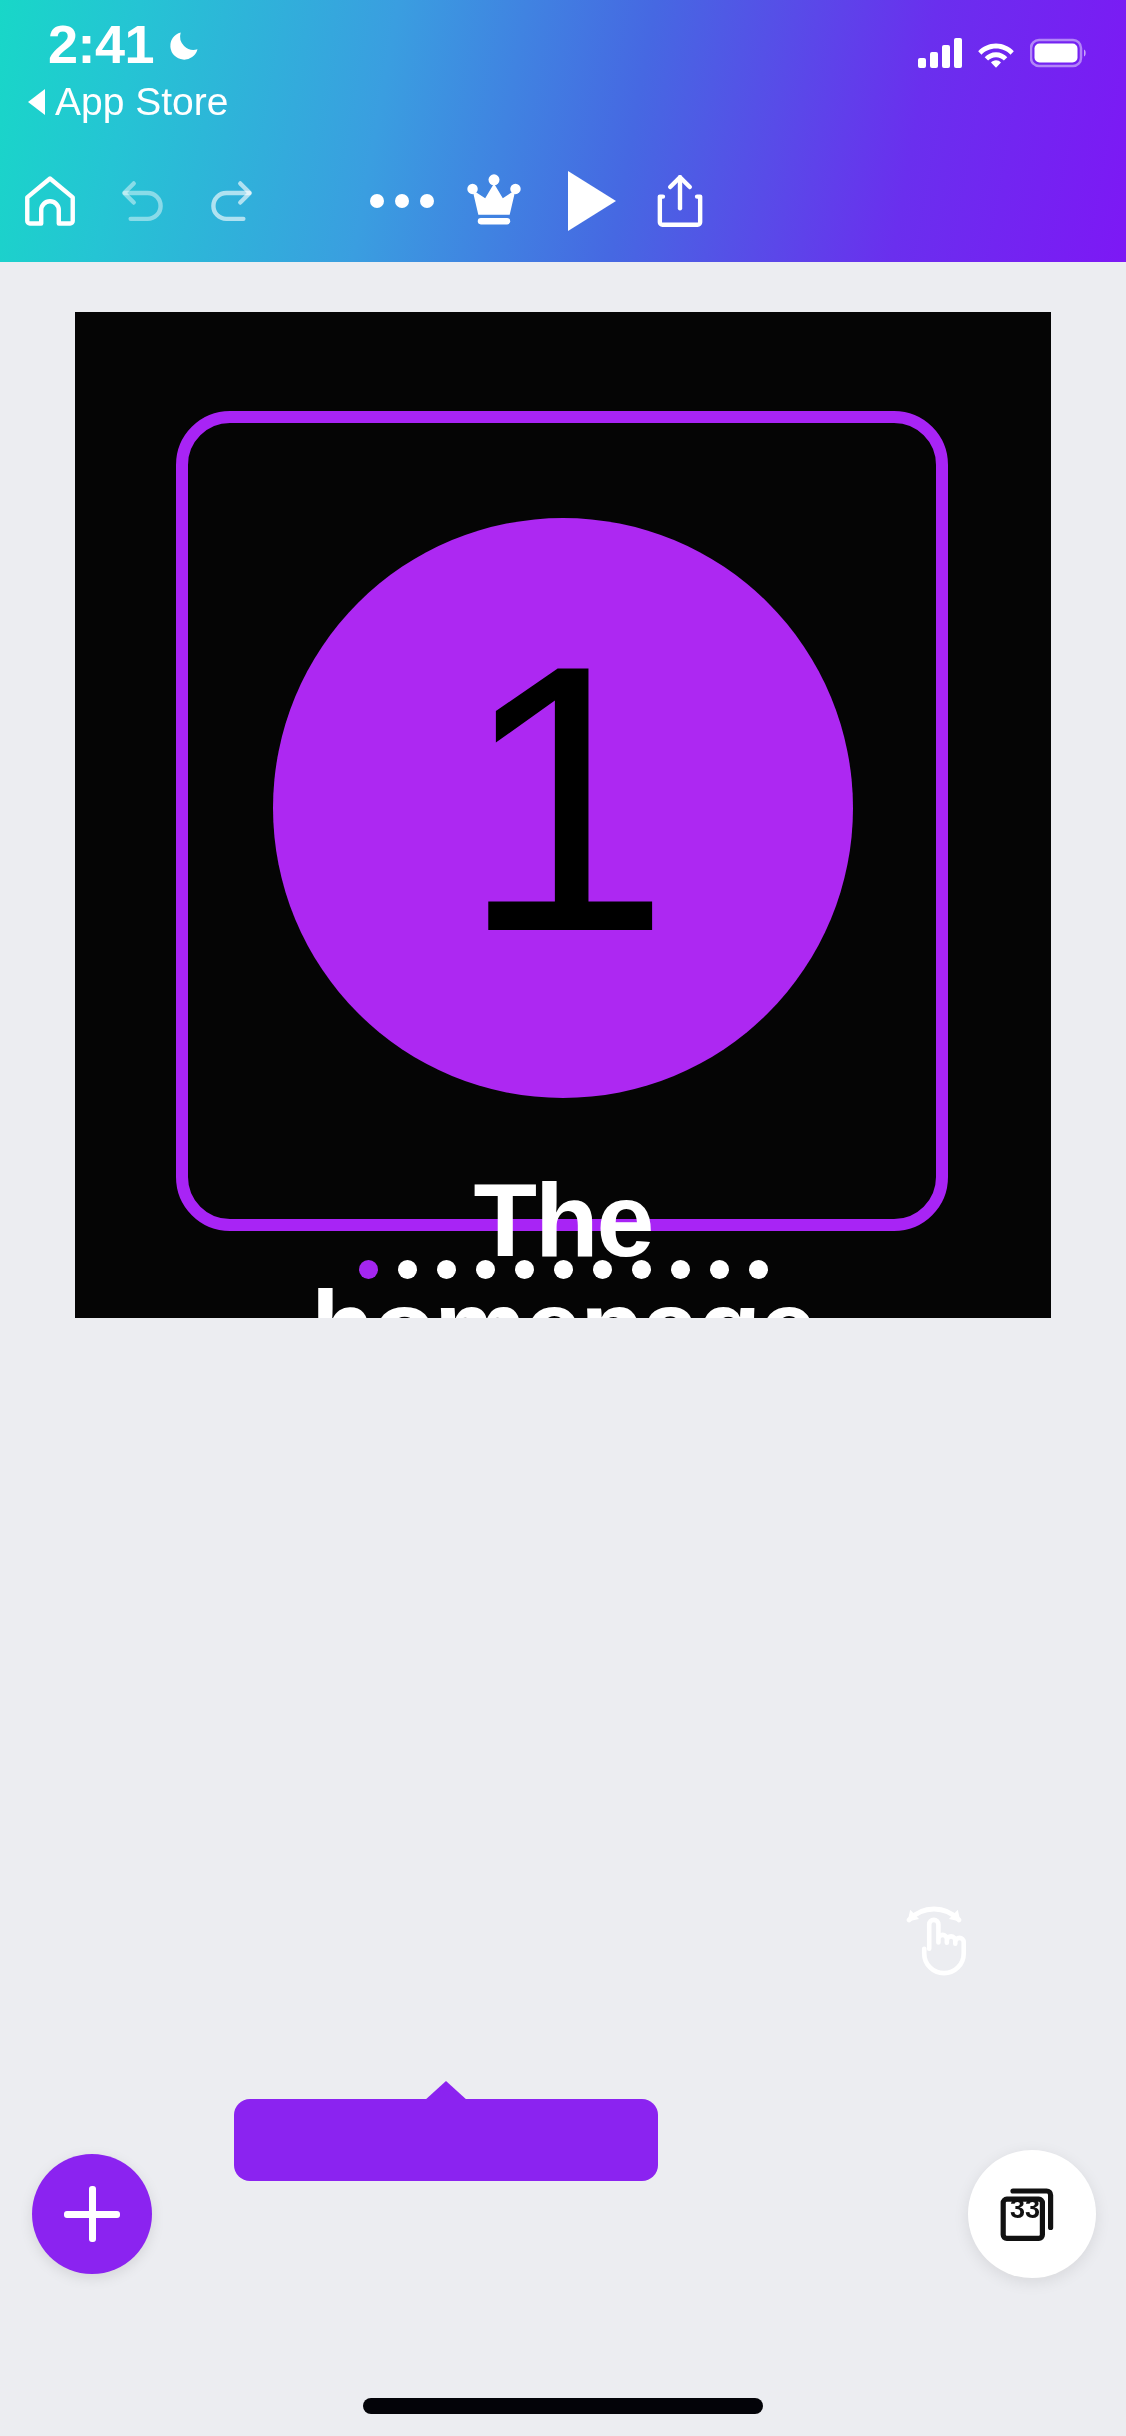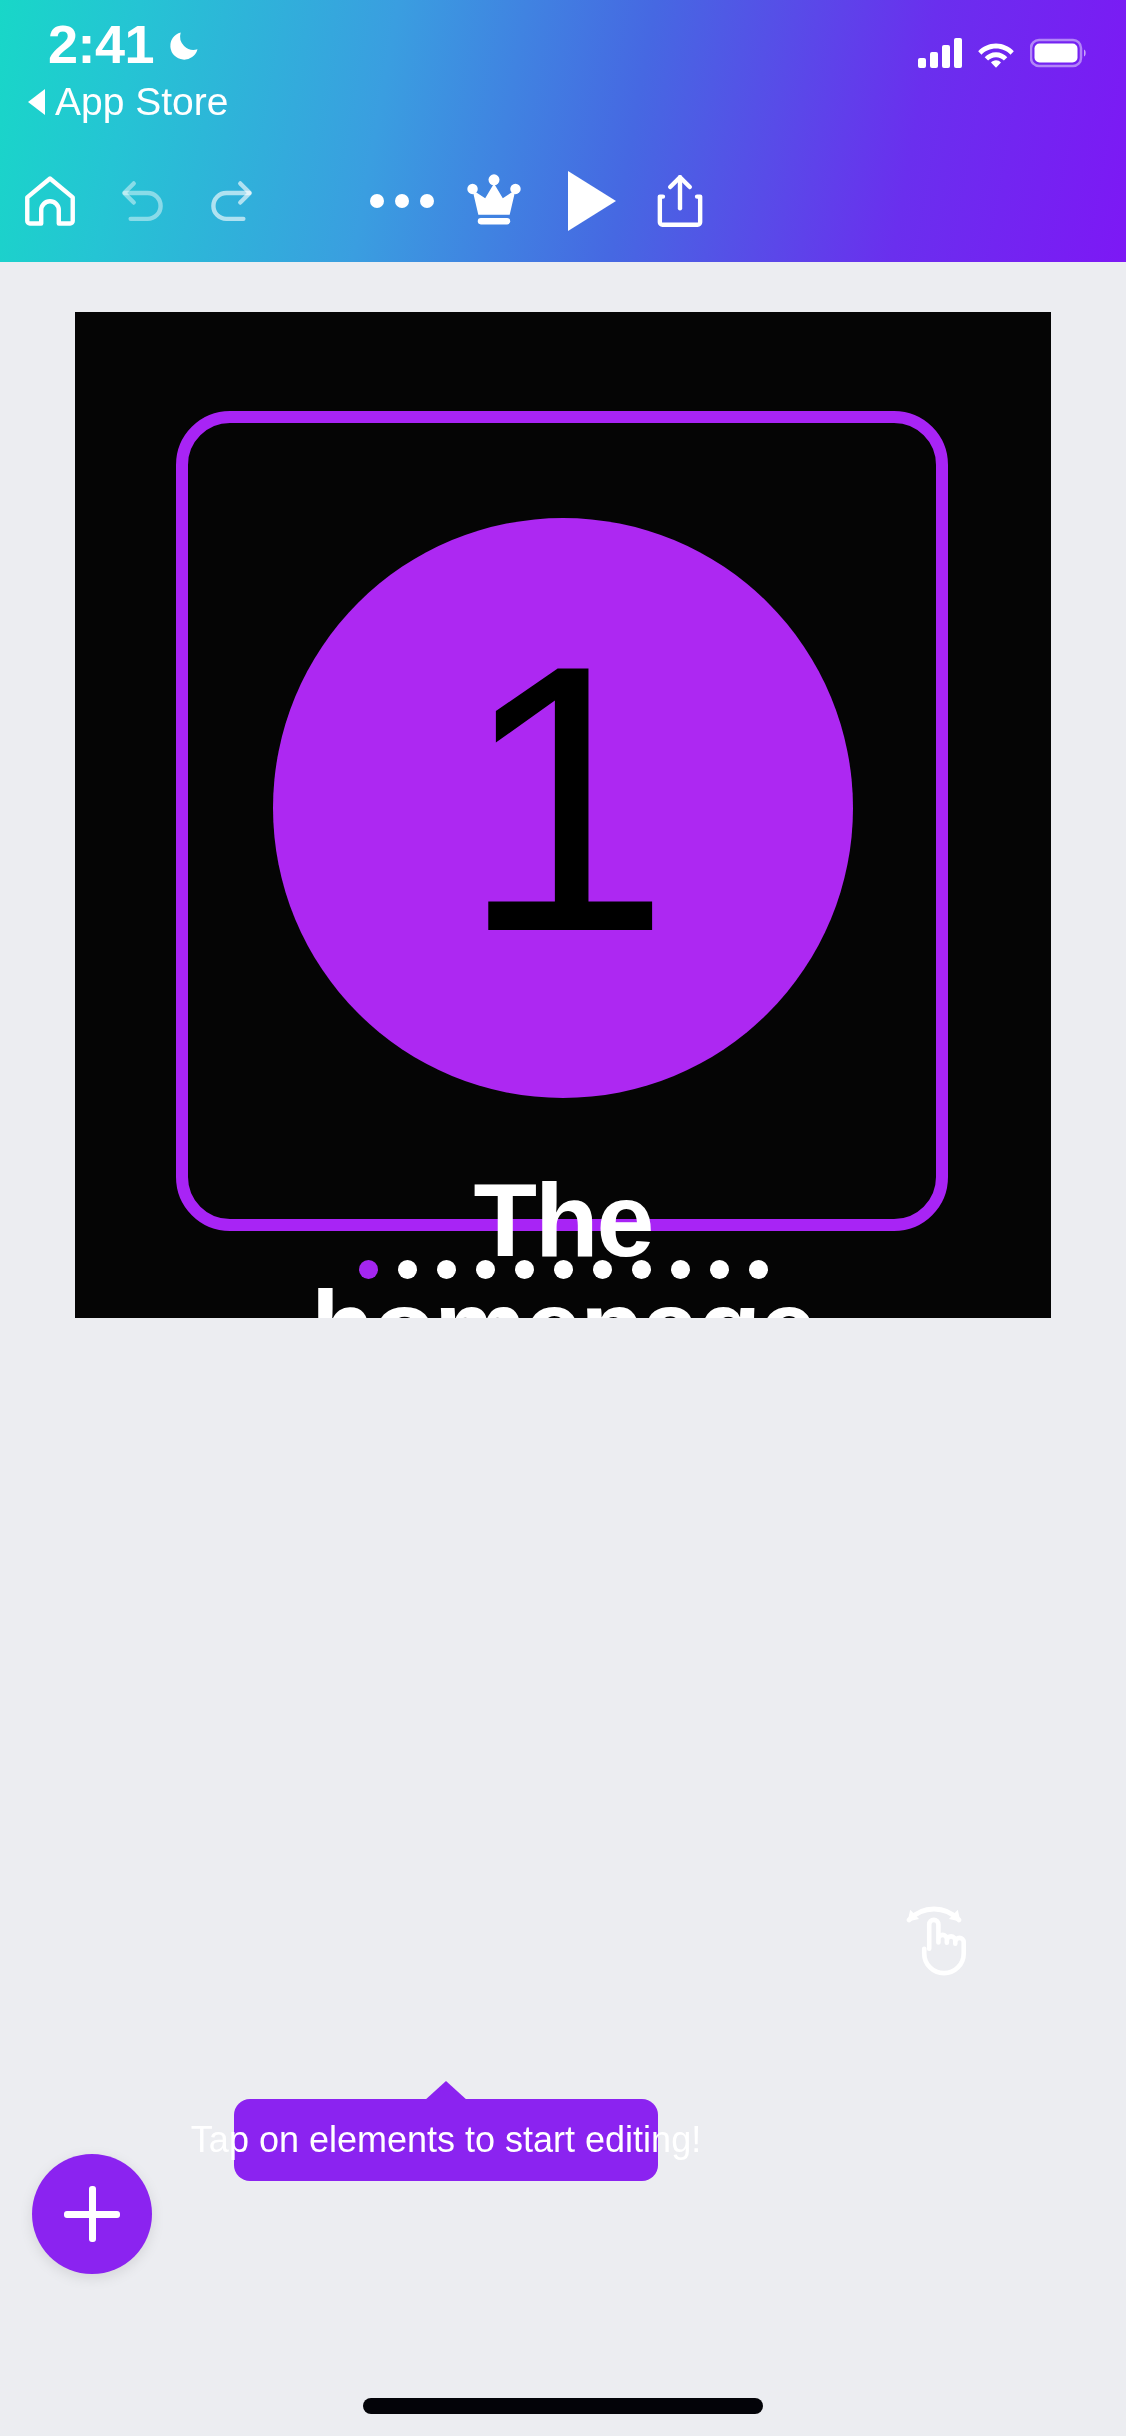--- a/index.html
+++ b/index.html
@@ -441,24 +441,32 @@
 
   <svg class="swipe-icon" viewBox="0 0 48 48">
     <path d="M11 13.5C14.5 9.8 19 7.8 24 7.8s9.5 2 13 5.7" fill="none" stroke="#ffffff" stroke-width="2.6" stroke-linecap="round"></path>
     <path d="M11.6 8.2 10.2 14.3l6-1.2" fill="#ffffff"></path>
     <path d="M36.4 8.2l1.4 6.1-6-1.2" fill="#ffffff"></path>
     <path d="M21.5 28.6V15.9a2.4 2.4 0 0 1 4.8 0v9.4m0-1.8a2.2 2.2 0 0 1 4.4 0v1.9m0-1.1a2.2 2.2 0 0 1 4.4 0v1.6m0-.8a2.2 2.2 0 0 1 4.4 0V31a10.3 10.3 0 0 1-20.6 0v-2.4" fill="none" stroke="#ffffff" stroke-width="2.4" stroke-linecap="round" stroke-linejoin="round"></path>
   </svg>
 
   <div class="tooltip">
     <span class="tooltip-arrow"></span>
-    <span class="tooltip-text">Tap on elements to start editing!</span>
   </div>
 
   <div class="fab-add">
     <span class="plus-v"></span>
     <span class="plus-h"></span>
   </div>
 
+  <div class="fab-slides">
+    <div class="slides-icon">
+      <svg width="72" height="72" viewBox="0 0 36 36">
+        <path d="M8.5 6.5h16.8a2 2 0 0 1 2 2v16.2" fill="none" stroke="#111111" stroke-width="2.6" stroke-linecap="round" stroke-linejoin="round"></path>
+        <rect x="3.6" y="10.6" width="19.6" height="19.6" rx="1.8" fill="none" stroke="#111111" stroke-width="2.6"></rect>
+      </svg>
+      <span class="slides-count">33</span>
+    </div>
+  </div>
 
   <div class="home-indicator"></div>
 
 </div>
 
 </body></html>

